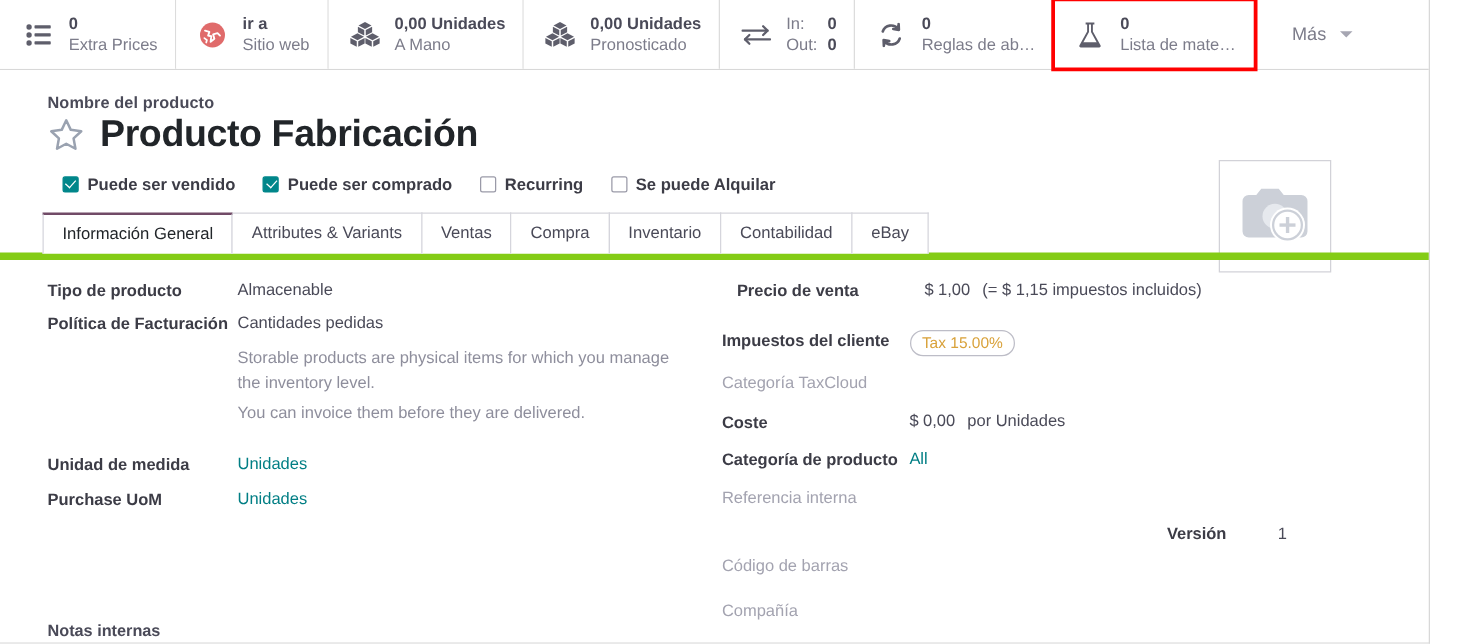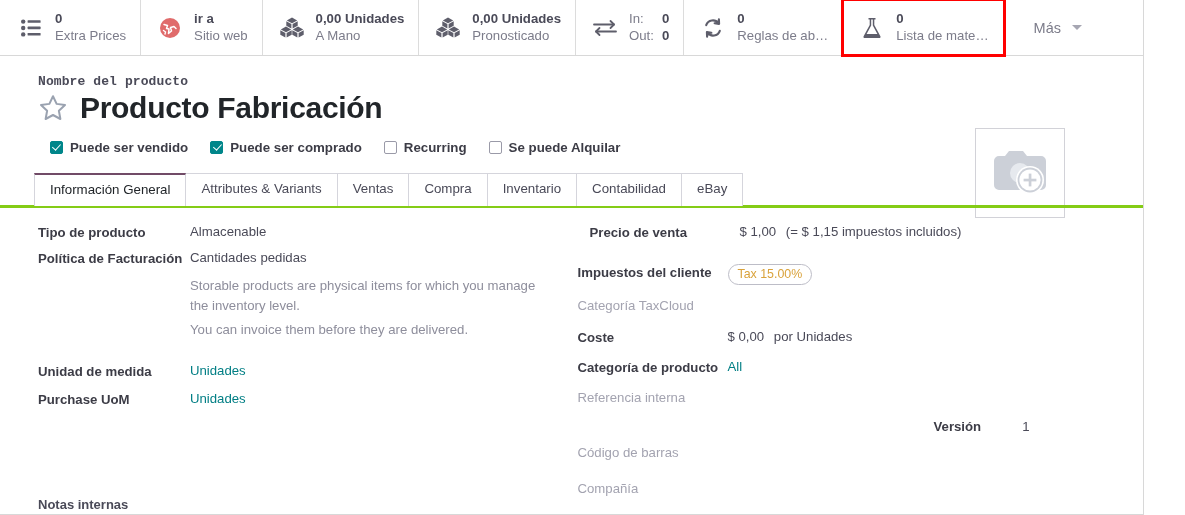--- a/index.html
+++ b/index.html
@@ -117,21 +117,20 @@
   
   .title-block {
     position: relative;
     padding: 18px 0 0 38px;
   }
   .field-caption {
     font-size: 13px;
     font-weight: bold;
     color: #4a4a58;
     letter-spacing: 0.1px;
-    font-family: Liberation Mono, monospace;
   }
   .title-row {
     display: flex;
     align-items: center;
     margin-top: 2px;
   }
   .star-icon {
     width: 30px; height: 30px;
     margin-right: 12px;
     color: #9aa2b0;
@@ -202,21 +201,21 @@
     cursor: pointer;
     box-sizing: border-box;
   }
 
   
   .tabs {
     position: relative;
     margin-top: 20px;
     padding-left: 34px;
     height: 33px;
-    border-bottom: 3px solid #84cc16;
+    border-bottom: 6px solid #84cc16;
     display: flex;
     align-items: flex-end;
     box-sizing: border-box;
   }
   .tab {
     font-size: 13.3px;
     color: #4a4a58;
     padding: 7px 15px 7px 15px;
     border: 1px solid #d5d5dc;
     border-bottom: none;

